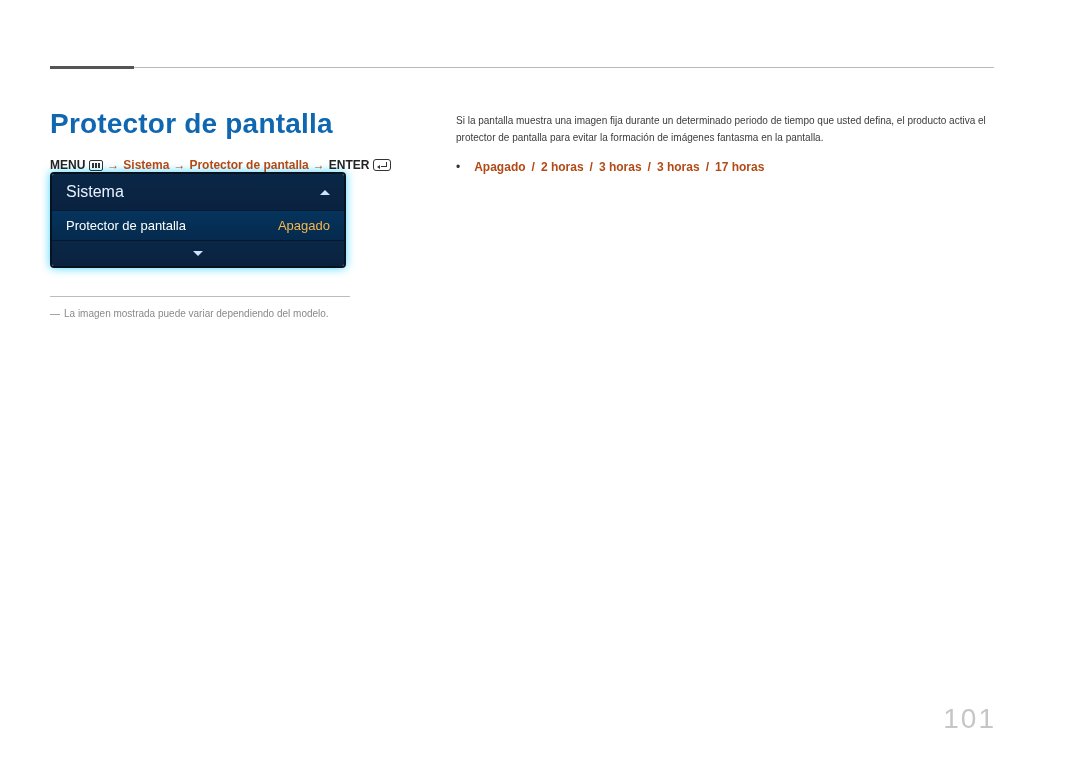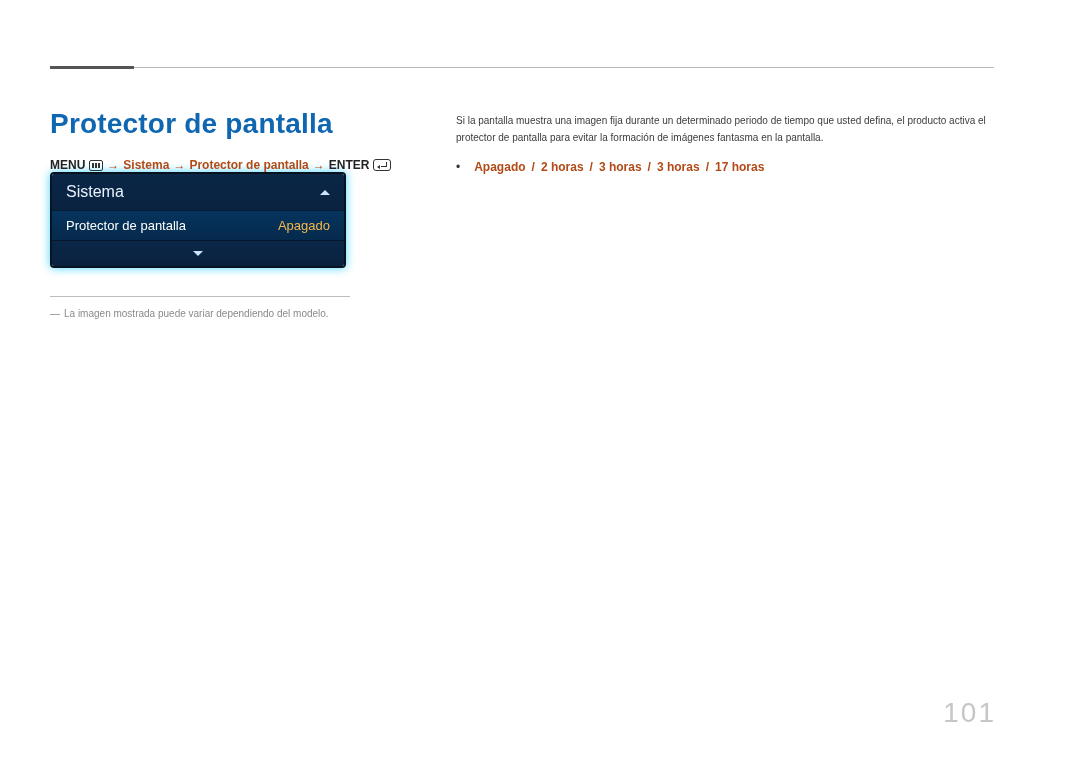--- a/index.html
+++ b/index.html
@@ -32,21 +32,21 @@
 
   .note-rule { width: 300px; height: 1px; background: #bcbcbc; margin-top: 28px; margin-bottom: 10px; }
   .note { font-size: 10px; color: #8a8a8a; line-height: 1.4; }
   .note .dash { margin-right: 4px; }
 
   .body-text { font-size: 10px; color: #3b3b3b; line-height: 1.7; margin-bottom: 14px; }
   .options { font-size: 12px; font-weight: 700; color: #b24a17; display: flex; align-items: center; gap: 6px; }
   .options .bullet { color: #333; font-weight: 400; margin-right: 8px; }
   .options .slash { color: #b24a17; }
 
-  .page-num { position: absolute; right: 48px; bottom: 34px; font-size: 28px; color: #c6c6c6; letter-spacing: 2px; font-weight: 300; margin-left: 32px; }
+  .page-num { position: absolute; right: 48px; bottom: 28px; font-size: 28px; color: #c6c6c6; letter-spacing: 2px; font-weight: 300; margin-left: 32px; }
 </style>
 </head>
 <body>
 
 <div class="page">
   <div class="top-rule"></div>
   <div class="top-rule-accent"></div>
 
   <div class="content">
 

